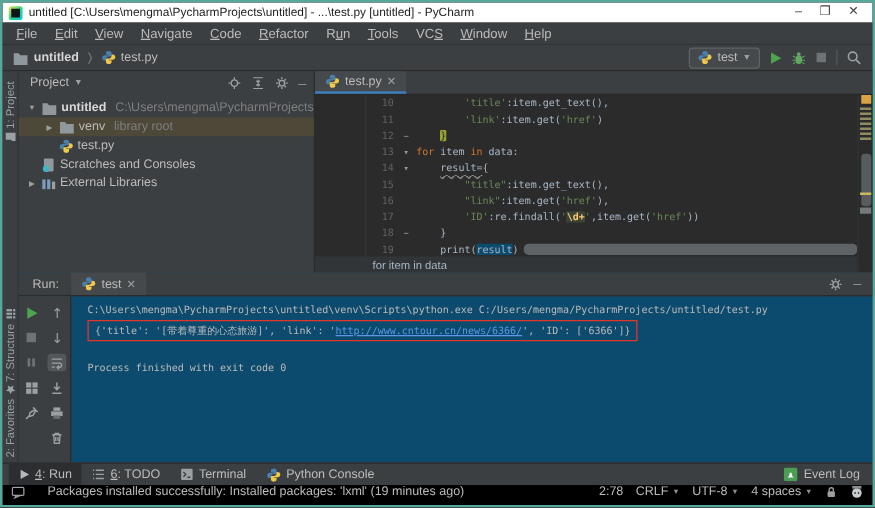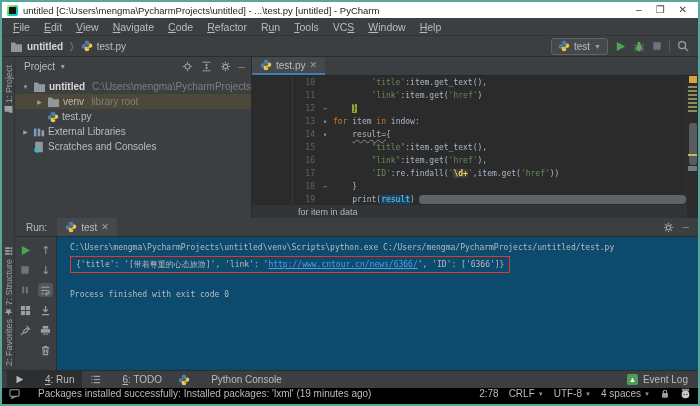--- a/index.html
+++ b/index.html
@@ -99,21 +99,21 @@
   .console{position:absolute;left:42px;top:19px;right:0;bottom:0;padding:6px 0 0 13px;
            font-family:"DejaVu Sans Mono",monospace;font-size:8px;color:#bbbbbb;}
   .con-line{white-space:nowrap;}
   .con-box{display:inline-block;border:1.5px solid #e2372b;padding:2px 5px;margin-top:4px;white-space:nowrap;}
   .con-link{color:#5b99e8;text-decoration:underline;}
   .con-exit{margin-top:17px;}
 
   
   .bottombar{left:0;right:0;top:368px;height:18px;background:#3c3f41;border-top:1px solid #2b2b2b;
              display:flex;align-items:center;padding-left:5px;box-sizing:border-box;}
-  .btab{display:flex;align-items:center;gap:21px;height:100%;padding:0 8px;font-size:10px;color:#bbbbbb;}
+  .btab{display:flex;align-items:center;gap:4px;height:100%;padding:0 8px;font-size:10px;color:#bbbbbb;}
   .btab.active{background:#2c2e2f;}
   .eventlog{margin-left:auto;display:flex;align-items:flex-start;gap:5px;padding-right:10px;font-size:10px;color:#bbbbbb;padding-left:10px;}
 
   
   .statusbar{left:0;right:0;top:386px;height:16px;background:#000000;display:flex;align-items:flex-start;
              padding:0 7px;gap:18px;font-size:10px;color:#bbbbbb;box-sizing:border-box;}
   .sb-right{margin-left:auto;display:flex;align-items:center;gap:10px;}
   .sb-item{display:flex;align-items:center;gap:3px;}
   .sb-arrow{color:#8d9092;font-size:6px;}
   u{text-decoration:underline;text-underline-offset:1px;}
@@ -296,39 +296,39 @@
        <span class="tree-arrow"></span>
        <span class="ico">
             <svg width="12" height="12" viewBox="0 0 16 16">
               <path d="M7.9 1C6 1 5 1.9 5 3.2V5h3v.7H3.8C2.2 5.7 1 6.8 1 8.5s1.2 2.8 2.8 2.8H5V9.7C5 8.2 6.3 7 7.8 7H11V3.2C11 1.9 9.8 1 7.9 1z" fill="#4a7fae"></path>
               <path d="M8.1 15c1.9 0 2.9-.9 2.9-2.2V11H8v-.7h4.2c1.6 0 2.8-1.1 2.8-2.8S13.8 4.7 12.2 4.7H11v1.6C11 7.8 9.7 9 8.2 9H5v3.8C5 14.1 6.2 15 8.1 15z" fill="#efc94c"></path>
             </svg>
           </span>
        <span class="tree-label ">test.py</span>
      </div>
         <div class="tree-row " style="padding-left:6px">
+       <span class="tree-arrow"></span>
+       <span class="ico">
+            <svg width="12" height="12" viewBox="0 0 14 14">
+              <rect x="2.5" y="1" width="9" height="12" rx="1" fill="#90989e"></rect>
+              <circle cx="4.5" cy="10.5" r="3" fill="#40b6c4"></circle>
+            </svg>
+          </span>
+       <span class="tree-label ">Scratches and Consoles</span>
+     </div>
+        <div class="tree-row " style="padding-left:6px">
        <span class="tree-arrow">▶</span>
        <span class="ico">
             <svg width="12" height="12" viewBox="0 0 14 14">
               <rect x="1" y="3" width="3" height="9" fill="#7b9cbd"></rect>
               <rect x="5.5" y="3" width="3" height="9" fill="#7b9cbd"></rect>
               <rect x="10" y="5" width="3" height="7" fill="#9da0a2"></rect>
             </svg>
           </span>
        <span class="tree-label ">External Libraries</span>
-     </div>
-        <div class="tree-row " style="padding-left:6px">
-       <span class="tree-arrow"></span>
-       <span class="ico">
-            <svg width="12" height="12" viewBox="0 0 14 14">
-              <rect x="2.5" y="1" width="9" height="12" rx="1" fill="#90989e"></rect>
-              <circle cx="4.5" cy="10.5" r="3" fill="#40b6c4"></circle>
-            </svg>
-          </span>
-       <span class="tree-label ">Scratches and Consoles</span>
      </div>
       </div>
   </div>
 
   <div class="abs editor">
     <div class="tabbar">
       <span class="ed-tab">
         <span class="ico">
             <svg width="12" height="12" viewBox="0 0 16 16">
               <path d="M7.9 1C6 1 5 1.9 5 3.2V5h3v.7H3.8C2.2 5.7 1 6.8 1 8.5s1.2 2.8 2.8 2.8H5V9.7C5 8.2 6.3 7 7.8 7H11V3.2C11 1.9 9.8 1 7.9 1z" fill="#4a7fae"></path>
@@ -351,21 +351,21 @@
        <span class="code-text"><span class="seg-p">        </span><span class="seg-s">'link'</span><span class="seg-p">:item.get(</span><span class="seg-s">'href'</span><span class="seg-p">)</span></span>
      </div>
         <div class="code-line">
        <span class="gutter">12</span>
        <span class="fold">−</span>
        <span class="code-text"><span class="seg-p">    </span><span class="seg-bh">}</span></span>
      </div>
         <div class="code-line">
        <span class="gutter">13</span>
        <span class="fold">▾</span>
-       <span class="code-text"><span class="seg-k">for</span><span class="seg-p"> item </span><span class="seg-k">in</span><span class="seg-p"> indow:</span></span>
+       <span class="code-text"><span class="seg-k">for</span><span class="seg-p"> item </span><span class="seg-k">in</span><span class="seg-p"> data:</span></span>
      </div>
         <div class="code-line">
        <span class="gutter">14</span>
        <span class="fold">▾</span>
        <span class="code-text"><span class="seg-p">    </span><span class="seg-wv">result=</span><span class="seg-p">{</span></span>
      </div>
         <div class="code-line">
        <span class="gutter">15</span>
        <span class="fold"></span>
        <span class="code-text"><span class="seg-p">        </span><span class="seg-s">"title"</span><span class="seg-p">:item.get_text(),</span></span>
@@ -551,20 +551,29 @@
             <svg width="11" height="11" viewBox="0 0 12 12">
               <g stroke="#9da0a2" stroke-width="1.3">
                 <path d="M4 2.5h7M4 6h7M4 9.5h7M1.5 2.5h1M1.5 6h1M1.5 9.5h1"></path>
               </g>
             </svg>
           </span>
           <span><u>6</u>: TODO</span>
         </span>
         <span class="btab ">
           <span class="ico">
+            <svg width="11" height="11" viewBox="0 0 12 12">
+              <rect x="1" y="1" width="10" height="10" rx="1" fill="#9da0a2"></rect>
+              <path d="M3 4l2 2-2 2M6.5 8.5H9" stroke="#3c3f41" stroke-width="1.2" fill="none"></path>
+            </svg>
+          </span>
+          <span>Terminal</span>
+        </span>
+        <span class="btab ">
+          <span class="ico">
             <svg width="12" height="12" viewBox="0 0 16 16">
               <path d="M7.9 1C6 1 5 1.9 5 3.2V5h3v.7H3.8C2.2 5.7 1 6.8 1 8.5s1.2 2.8 2.8 2.8H5V9.7C5 8.2 6.3 7 7.8 7H11V3.2C11 1.9 9.8 1 7.9 1z" fill="#4a7fae"></path>
               <path d="M8.1 15c1.9 0 2.9-.9 2.9-2.2V11H8v-.7h4.2c1.6 0 2.8-1.1 2.8-2.8S13.8 4.7 12.2 4.7H11v1.6C11 7.8 9.7 9 8.2 9H5v3.8C5 14.1 6.2 15 8.1 15z" fill="#efc94c"></path>
             </svg>
           </span>
           <span>Python Console</span>
         </span>
       </span>
     <span class="eventlog">
       <span class="ico">

